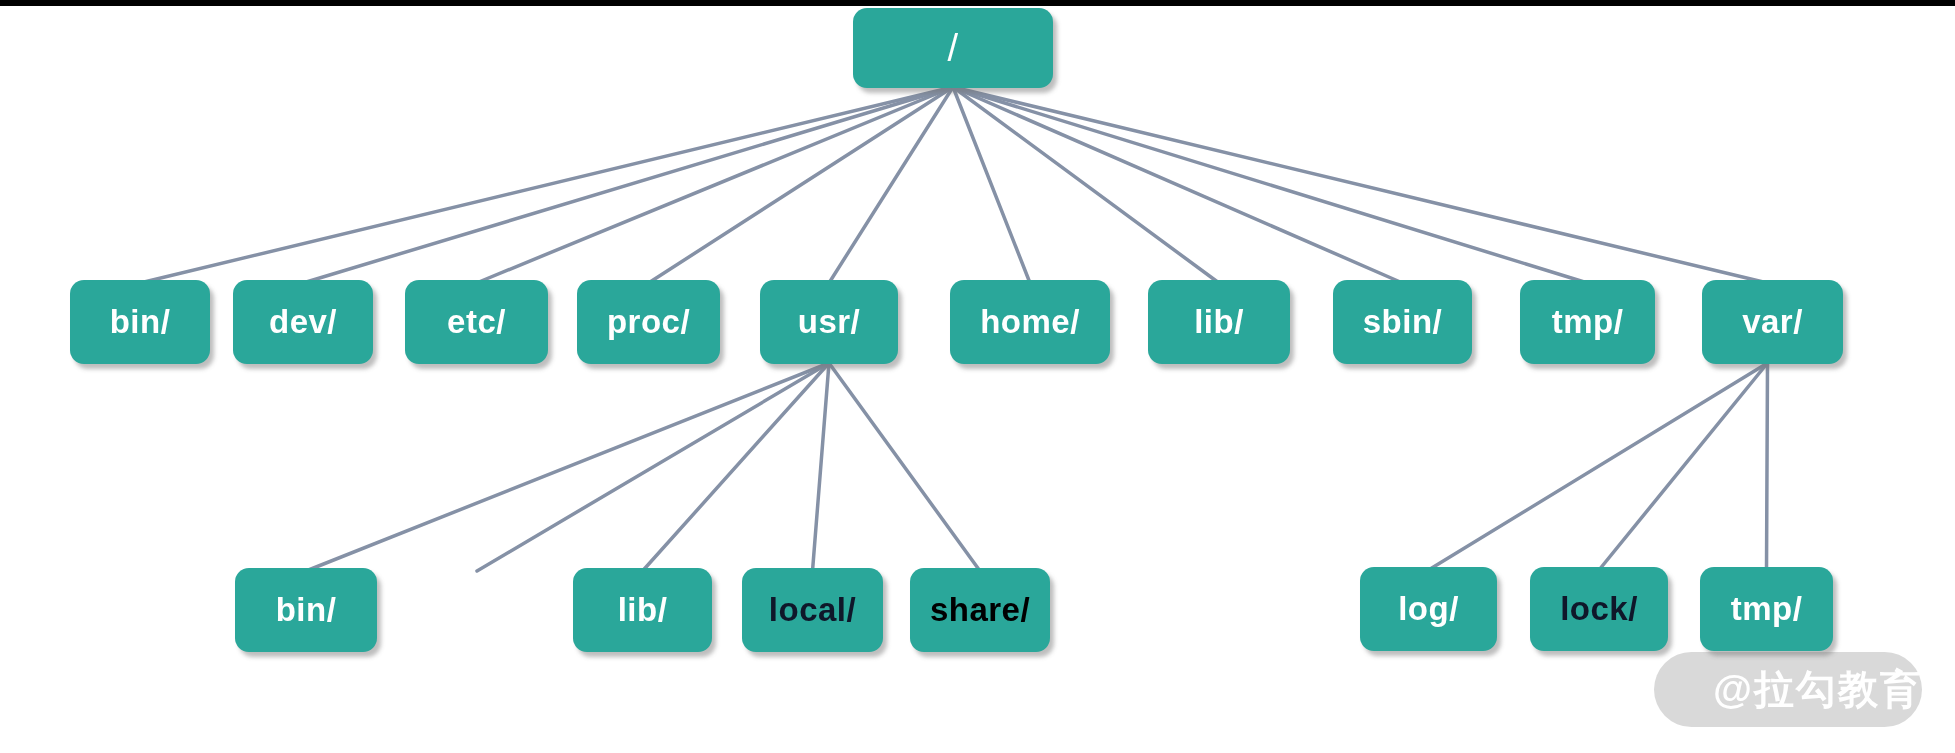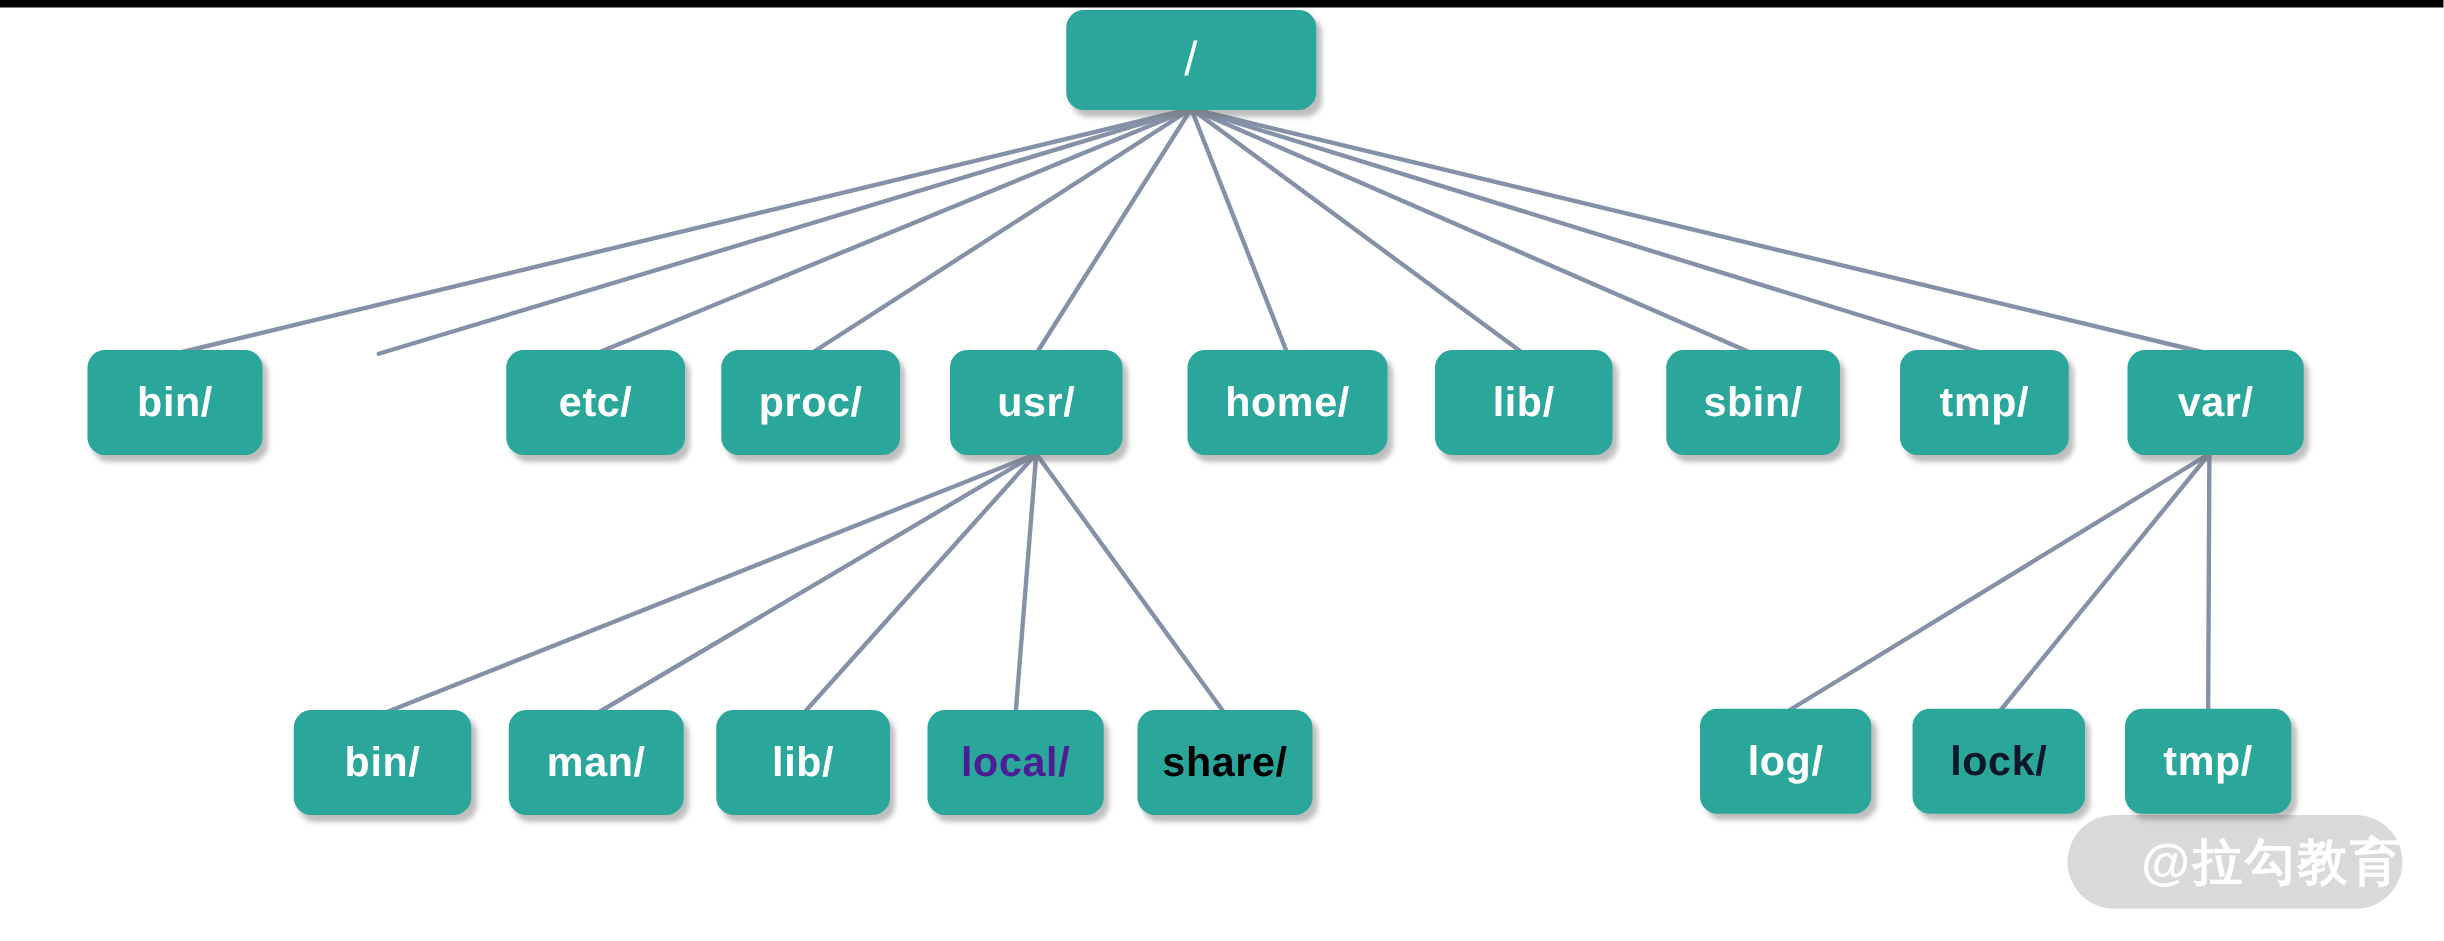--- a/index.html
+++ b/index.html
@@ -78,29 +78,29 @@
       <line x1="1767.5" y1="363" x2="1428.5" y2="570" stroke="#8591a6" stroke-width="3.5" stroke-linecap="round"></line>
       <line x1="1767.5" y1="363" x2="1599" y2="570" stroke="#8591a6" stroke-width="3.5" stroke-linecap="round"></line>
       <line x1="1767.5" y1="363" x2="1766.5" y2="570" stroke="#8591a6" stroke-width="3.5" stroke-linecap="round"></line>
     </svg>
 
   <div id="watermark" style="background: rgb(217, 217, 217); color: rgb(255, 255, 255);">
     <span>@拉勾教育</span>
   </div>
 <div class="node root" style="left: 853px; top: 8px; width: 200px; height: 80px; background: rgb(42, 167, 154); color: rgb(255, 255, 255);">/</div>
     <div class="node" style="left: 70px; top: 280px; width: 140px; height: 84px; background: rgb(42, 167, 154); color: rgb(255, 255, 255);">bin/</div>
+    <div class="node" style="left: 233px; top: 280px; width: 140px; height: 84px; background: rgb(42, 167, 154); color: rgb(255, 255, 255);">dev/</div>
     <div class="node" style="left: 577px; top: 280px; width: 143px; height: 84px; background: rgb(42, 167, 154); color: rgb(255, 255, 255);">proc/</div>
     <div class="node" style="left: 405px; top: 280px; width: 143px; height: 84px; background: rgb(42, 167, 154); color: rgb(255, 255, 255);">etc/</div>
     <div class="node" style="left: 760px; top: 280px; width: 138px; height: 84px; background: rgb(42, 167, 154); color: rgb(255, 255, 255);">usr/</div>
     <div class="node" style="left: 950px; top: 280px; width: 160px; height: 84px; background: rgb(42, 167, 154); color: rgb(255, 255, 255);">home/</div>
     <div class="node" style="left: 1148px; top: 280px; width: 142px; height: 84px; background: rgb(42, 167, 154); color: rgb(255, 255, 255);">lib/</div>
     <div class="node" style="left: 1333px; top: 280px; width: 139px; height: 84px; background: rgb(42, 167, 154); color: rgb(255, 255, 255);">sbin/</div>
     <div class="node" style="left: 1520px; top: 280px; width: 135px; height: 84px; background: rgb(42, 167, 154); color: rgb(255, 255, 255);">tmp/</div>
     <div class="node" style="left: 1702px; top: 280px; width: 141px; height: 84px; background: rgb(42, 167, 154); color: rgb(255, 255, 255);">var/</div>
     <div class="node" style="left: 235px; top: 568px; width: 142px; height: 84px; background: rgb(42, 167, 154); color: rgb(255, 255, 255);">bin/</div>
-    <div class="node" style="left: 407px; top: 568px; width: 140px; height: 84px; background: rgb(42, 167, 154); color: rgb(255, 255, 255);">man/</div>
     <div class="node" style="left: 573px; top: 568px; width: 139px; height: 84px; background: rgb(42, 167, 154); color: rgb(255, 255, 255);">lib/</div>
-    <div class="node" style="left: 742px; top: 568px; width: 141px; height: 84px; background: rgb(42, 167, 154); color: #4c1d95;">local/</div>
+    <div class="node" style="left: 742px; top: 568px; width: 141px; height: 84px; background: rgb(42, 167, 154); color: #0f172a;">local/</div>
     <div class="node" style="left: 910px; top: 568px; width: 140px; height: 84px; background: rgb(42, 167, 154); color: #000000;">share/</div>
     <div class="node" style="left: 1360px; top: 567px; width: 137px; height: 84px; background: rgb(42, 167, 154); color: rgb(255, 255, 255);">log/</div>
     <div class="node" style="left: 1530px; top: 567px; width: 138px; height: 84px; background: rgb(42, 167, 154); color: #0f172a;">lock/</div>
     <div class="node" style="left: 1700px; top: 567px; width: 133px; height: 84px; background: rgb(42, 167, 154); color: rgb(255, 255, 255);">tmp/</div>
   </div>
 
 </body></html>

